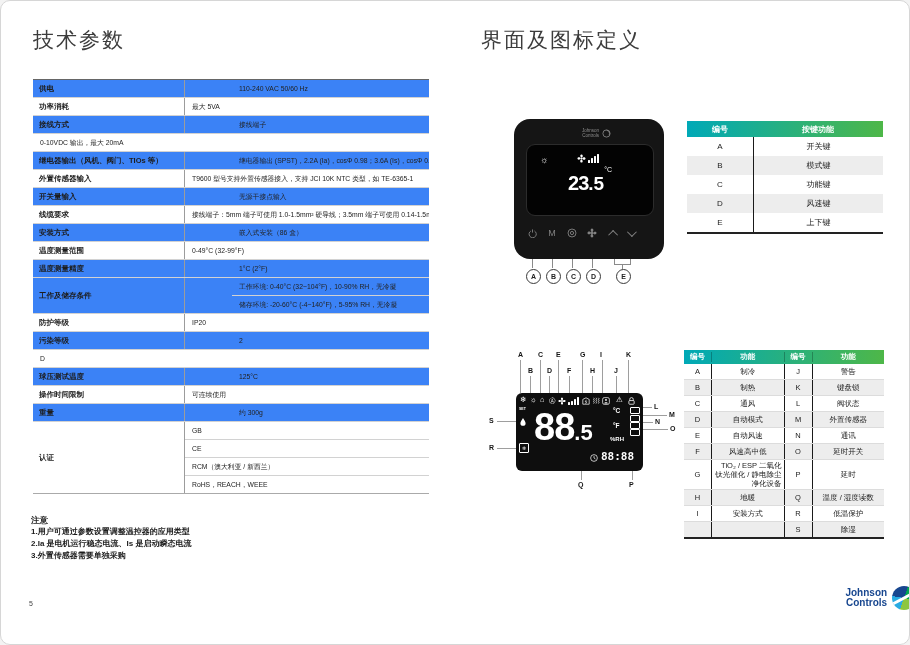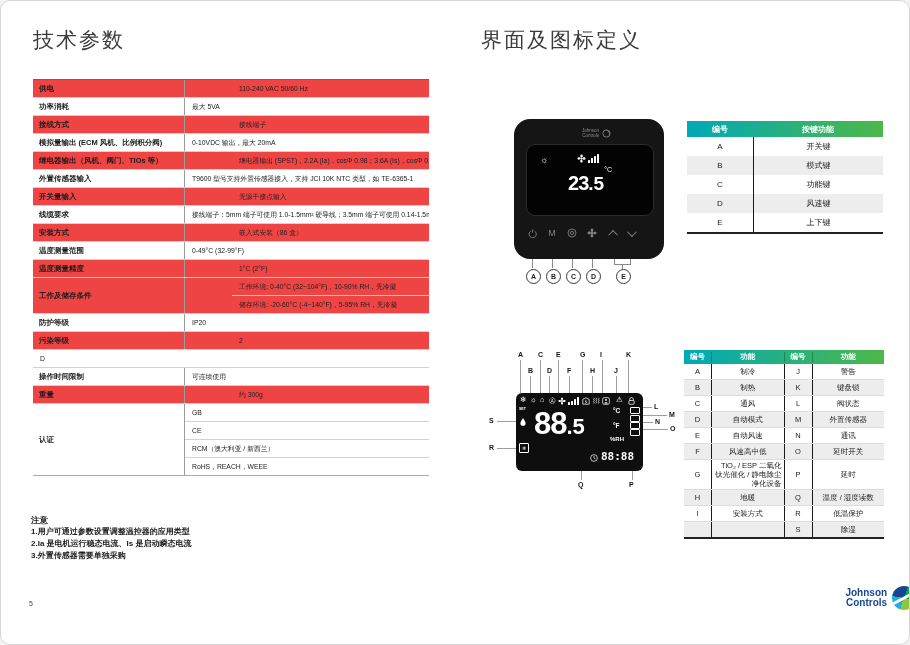--- a/index.html
+++ b/index.html
@@ -7,21 +7,21 @@
         border-radius:10px;overflow:hidden;margin:0 auto;
         font-family:"Liberation Sans","DejaVu Sans",sans-serif;color:#222;}
   .title{position:absolute;font-size:21px;font-weight:400;color:#3c3c3c;letter-spacing:2px;}
   #left-title{left:32px;top:25px;}
   #right-title{left:480px;top:25px;}
 
   
   .spec-table{position:absolute;left:32px;top:78px;width:396px;border-top:1px solid #666;border-bottom:1px solid #aaa;}
   .srow{display:flex;border-top:1px solid #d2d2d2;}
   .srow:first-child{border-top:none;}
-  .srow.shade{background:#ef4444;gap:47px;}
+  .srow.shade{background:#3b82f6;gap:47px;}
   .slabel{width:152px;box-sizing:border-box;padding:0 6px;font-size:7.5px;font-weight:700;color:#1d1d1d;
           display:flex;align-items:center;border-right:1px solid #9c9c9c;line-height:9px;}
   .svals{flex:1;display:flex;flex-direction:column;min-width:0;}
   .sval{height:17px;line-height:17px;font-size:6.8px;padding:0 7px;white-space:nowrap;overflow:hidden;
         border-top:1px solid #d2d2d2;color:#222;}
   .sval:first-child{border-top:none;}
 
   .notes{position:absolute;left:30px;top:513px;font-size:8px;font-weight:700;color:#1c1c1c;line-height:12px;}
   .notes .nt{font-size:8.5px;}
   .pagenum{position:absolute;left:28px;top:599px;font-size:7px;color:#444;}
@@ -75,21 +75,21 @@
 
   
   .lcd-fig{position:absolute;left:485px;top:340px;width:215px;height:160px;}
   .lcd{position:absolute;left:30px;top:52px;width:127px;height:78px;background:#0e0e0e;border-radius:6px;}
   .licon{position:absolute;color:#fff;font-size:7.5px;line-height:8px;top:3px;}
   .lset{position:absolute;left:3px;top:14px;color:#fff;font-size:3.5px;line-height:4px;font-weight:700;}
   .ldrop{position:absolute;left:4px;top:25px;}
   .lrbox{position:absolute;left:3px;top:50px;width:8px;height:8px;border:1px solid #fff;border-radius:1px;
          display:flex;align-items:center;justify-content:center;color:#fff;font-size:5px;}
   .lread{position:absolute;left:18px;top:13px;color:#fff;font-weight:800;}
-  .lread .big{font-size:31px;letter-spacing:-1px;}
+  .lread .big{font-size:38px;letter-spacing:-1px;}
   .lread .frac{font-size:22px;}
   .lunit{position:absolute;color:#fff;font-weight:700;font-size:6.5px;}
   .lminibox{position:absolute;width:8px;height:5px;border:1px solid #fff;border-radius:1px;}
   .lclock{position:absolute;left:74px;top:61px;}
   .lclkdig{position:absolute;left:85px;top:57px;color:#fff;font-weight:800;font-size:11px;
            font-family:"DejaVu Sans Mono","Liberation Mono",monospace;letter-spacing:0;}
   .lletter{position:absolute;font-size:7px;font-weight:700;color:#161616;}
   .lline{position:absolute;background:#9e9e9e;}
 
   
@@ -123,21 +123,20 @@
           <div class="sval">最大 5VA</div>
         </div>
       </div>
       <div class="srow shade">
         <div class="slabel">接线方式</div>
         <div class="svals">
           <div class="sval">接线端子</div>
         </div>
       </div>
       <div class="srow">
-        <div class="slabel">模拟量输出 (ECM 风机、比例积分阀)</div>
         <div class="svals">
           <div class="sval">0-10VDC 输出，最大 20mA</div>
         </div>
       </div>
       <div class="srow shade">
         <div class="slabel">继电器输出（风机、阀门、TIOs 等）</div>
         <div class="svals">
           <div class="sval">继电器输出 (SPST)，2.2A (Ia)，cosΦ 0.98；3.6A (Is)，cosΦ 0.98；5A（电阻性负载）</div>
         </div>
       </div>
@@ -192,20 +191,26 @@
       </div>
       <div class="srow shade">
         <div class="slabel">污染等级</div>
         <div class="svals">
           <div class="sval">2</div>
         </div>
       </div>
       <div class="srow">
         <div class="svals">
           <div class="sval">D</div>
+        </div>
+      </div>
+      <div class="srow shade">
+        <div class="slabel">球压测试温度</div>
+        <div class="svals">
+          <div class="sval">125°C</div>
         </div>
       </div>
       <div class="srow">
         <div class="slabel">操作时间限制</div>
         <div class="svals">
           <div class="sval">可连续使用</div>
         </div>
       </div>
       <div class="srow shade">
         <div class="slabel">重量</div>

